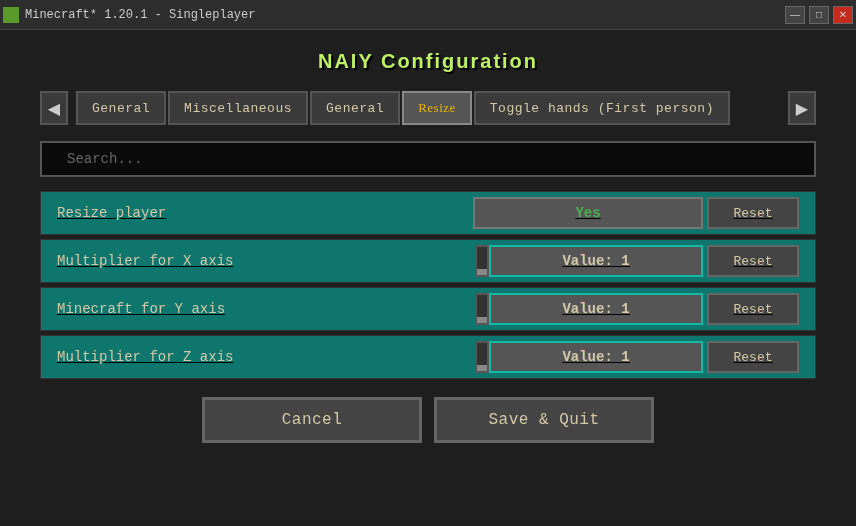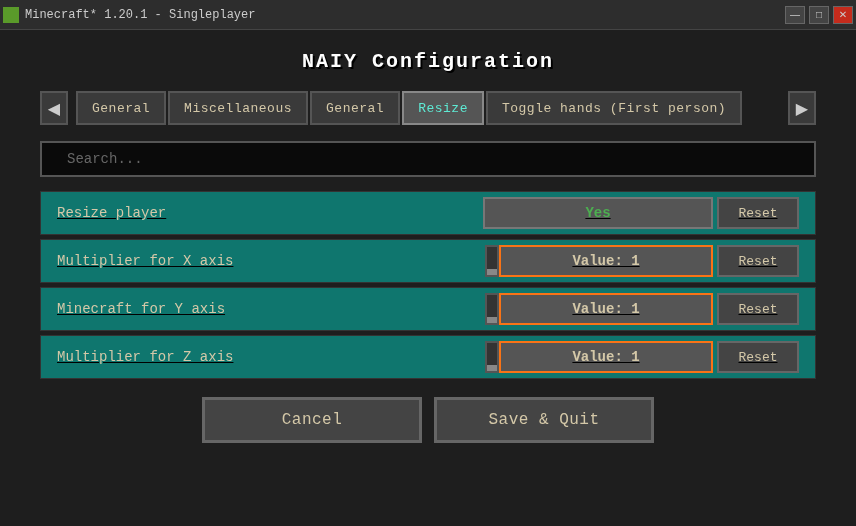--- a/index.html
+++ b/index.html
@@ -60,27 +60,27 @@
       flex: 1;
       background: #1e1e1e;
       display: flex;
       flex-direction: column;
       align-items: center;
       padding: 20px 40px 20px 40px;
     }
 
     
     .config-title {
-      color: #ffffff;
+      color: #bef264;
       font-size: 20px;
       font-weight: bold;
       letter-spacing: 2px;
       margin-bottom: 18px;
       text-shadow: 2px 2px 0px #000;
-      font-family: Liberation Mono, monospace;
+      font-family: Liberation Sans, sans-serif;
     }
 
     
     .tabs-row {
       display: flex;
       align-items: center;
       width: 100%;
       margin-bottom: 16px;
       gap: 0;
     }
@@ -113,21 +113,22 @@
       font-family: 'Courier New', monospace;
       cursor: pointer;
       display: flex;
       align-items: center;
       justify-content: center;
       letter-spacing: 0.5px;
     }
     .tab.active {
       background: #555;
       border-color: #888;
-      color: #5eead4;
+      color: #eab308;
+      font-family: Liberation Serif, serif;
     }
 
     
     .search-container {
       width: 100%;
       margin-bottom: 14px;
     }
     .search-input {
       width: 100%;
       height: 36px;
@@ -199,32 +200,32 @@
     }
     .slider-handle {
       width: 10px;
       height: 6px;
       background: #888;
     }
     .value-btn {
       width: 214px;
       height: 32px;
       background: #555;
-      border: 2px solid #f97316;
+      border: 2px solid #14b8a6;
       color: #d4c8a8;
       font-size: 14px;
       font-family: 'Courier New', monospace;
       cursor: pointer;
       display: flex;
       align-items: center;
       justify-content: center;
       font-weight: bold;
     }
     .reset-btn {
-      width: 82px;
+      width: 92px;
       height: 32px;
       background: #444;
       border: 2px solid #666;
       color: #d4c8a8;
       font-size: 13px;
       font-family: 'Courier New', monospace;
       cursor: pointer;
       display: flex;
       align-items: center;
       justify-content: center;

